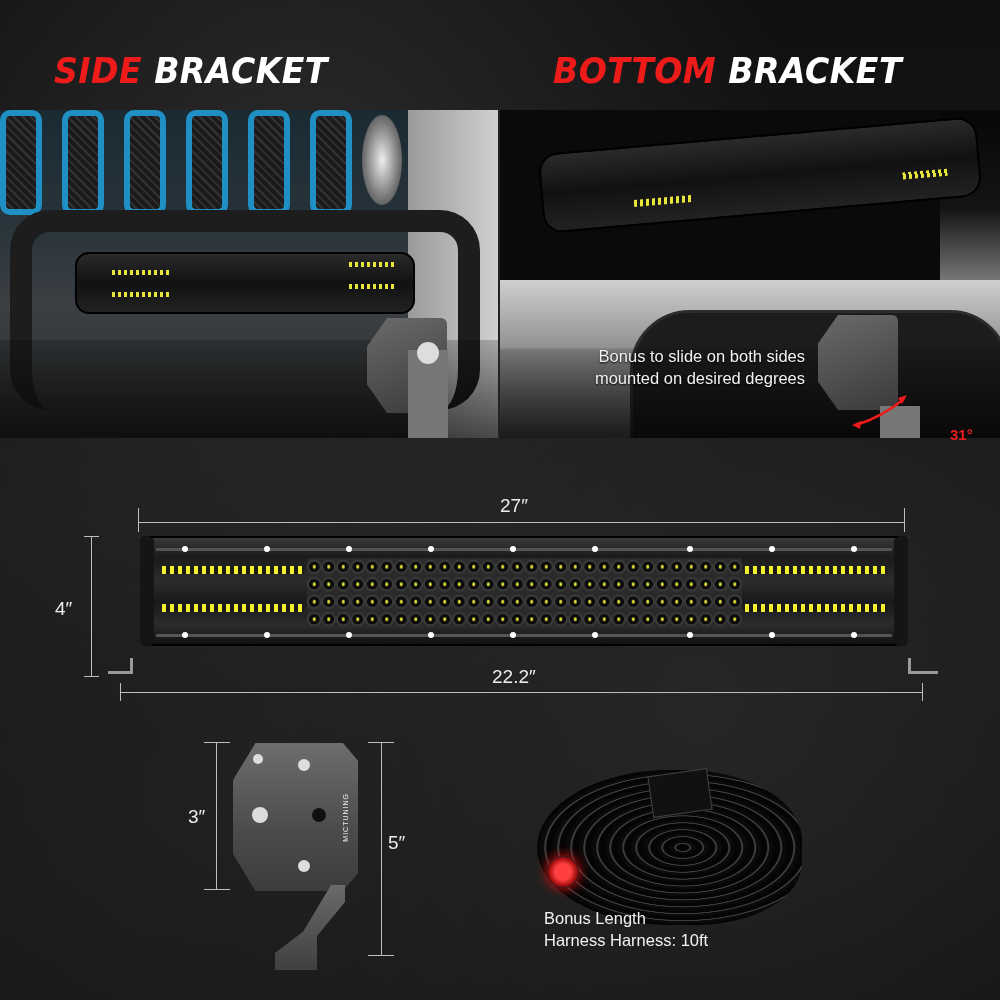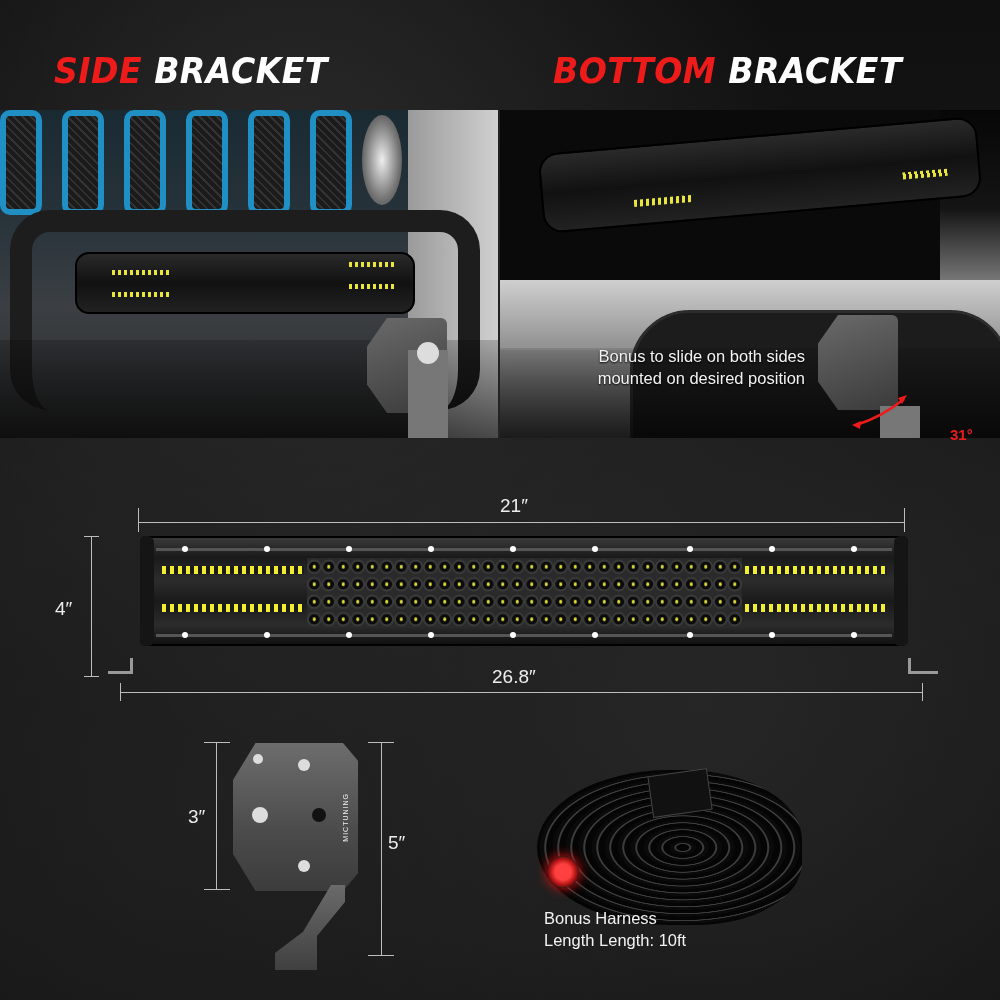--- a/index.html
+++ b/index.html
@@ -143,33 +143,33 @@
   <div class="lightbar-photo" style="left:40px;top:25px;width:440px;height:80px;transform:rotate(-5deg);border-radius:20px;">
     <div class="led-strip" style="left:90px;top:52px;width:60px;height:7px;"></div>
     <div class="led-strip" style="left:360px;top:48px;width:45px;height:7px;"></div>
   </div>
   <div style="position:absolute;left:0;top:238px;width:500px;height:90px;background:linear-gradient(180deg,rgba(0,0,0,0.1),rgba(0,0,0,0.7));"></div>
   <div class="bracket-icon" style="left:318px;top:205px;"></div>
   <div style="position:absolute;left:380px;top:296px;width:40px;height:32px;background:#777;"></div>
 </div>
 <div class="caption" id="cap-right">
   <div>Bonus to slide on both sides</div>
-  <div>mounted on desired position</div>
+  <div>mounted on desired degrees</div>
 </div>
 <svg style="position:absolute;left:852px;top:395px;" width="60" height="40">
   <path d="M4 30 Q30 22 52 4" stroke="#ee1b1b" stroke-width="2.5" fill="none"></path>
   <path d="M0 30 L9 26 L8 34 Z" fill="#ee1b1b"></path>
   <path d="M55 0 L50 9 L46 3 Z" fill="#ee1b1b"></path>
 </svg>
 <div class="angle-label" style="left:950px;top:426px;">31°</div>
 
 <div class="dim-line" style="left:138px;top:522px;width:767px;height:1px;"></div>
 <div class="dim-line" style="left:138px;top:508px;width:1px;height:24px;"></div>
 <div class="dim-line" style="left:904px;top:508px;width:1px;height:24px;"></div>
-<div class="dim-label" style="left:500px;top:495px;">21″</div>
+<div class="dim-label" style="left:500px;top:495px;">27″</div>
 
 <div class="dim-line" style="left:84px;top:536px;width:15px;height:1px;"></div>
 <div class="dim-line" style="left:91px;top:536px;width:1px;height:140px;"></div>
 <div class="dim-line" style="left:84px;top:676px;width:15px;height:1px;"></div>
 <div class="dim-label" style="left:55px;top:598px;">4″</div>
 
 <div class="main-bar">
   <div class="endcap" style="left:-2px;"></div>
   <div class="endcap" style="right:-2px;"></div>
   <div class="rail" style="top:10px;"></div>
@@ -197,21 +197,21 @@
   <div class="yellow-row" style="left:603px;top:28px;width:142px;"></div>
   <div class="yellow-row" style="left:603px;top:66px;width:142px;"></div>
   <div class="lens-block"></div>
 </div>
 <div class="mount-foot" style="left:108px;top:658px;border-left:none;border-right:3px solid #999;width:25px;"></div>
 <div class="mount-foot" style="left:908px;top:658px;"></div>
 
 <div class="dim-line" style="left:120px;top:692px;width:803px;height:1px;"></div>
 <div class="dim-line" style="left:120px;top:683px;width:1px;height:18px;"></div>
 <div class="dim-line" style="left:922px;top:683px;width:1px;height:18px;"></div>
-<div class="dim-label" style="left:492px;top:666px;">26.8″</div>
+<div class="dim-label" style="left:492px;top:666px;">22.2″</div>
 
 <div class="dim-line" style="left:204px;top:742px;width:26px;height:1px;"></div>
 <div class="dim-line" style="left:216px;top:742px;width:1px;height:147px;"></div>
 <div class="dim-line" style="left:204px;top:889px;width:26px;height:1px;"></div>
 <div class="dim-label" style="left:188px;top:806px;">3″</div>
 
 <div class="side-bracket"></div>
 <div style="position:absolute;left:253px;top:754px;width:10px;height:10px;border-radius:50%;background:#ddd;"></div>
 <div style="position:absolute;left:298px;top:759px;width:12px;height:12px;border-radius:50%;background:#ddd;"></div>
 <div style="position:absolute;left:252px;top:807px;width:16px;height:16px;border-radius:50%;background:#ddd;"></div>
@@ -222,15 +222,15 @@
 
 <div class="dim-line" style="left:368px;top:742px;width:26px;height:1px;"></div>
 <div class="dim-line" style="left:381px;top:742px;width:1px;height:213px;"></div>
 <div class="dim-line" style="left:368px;top:955px;width:26px;height:1px;"></div>
 <div class="dim-label" style="left:388px;top:832px;">5″</div>
 
 <div class="harness"></div>
 <div class="relay"></div>
 <div class="switch-btn"></div>
 <div class="harness-caption">
-  <div>Bonus Harness</div>
-  <div>Length Length: 10ft</div>
+  <div>Bonus Length</div>
+  <div>Harness Harness: 10ft</div>
 </div>
 
 </body></html>

